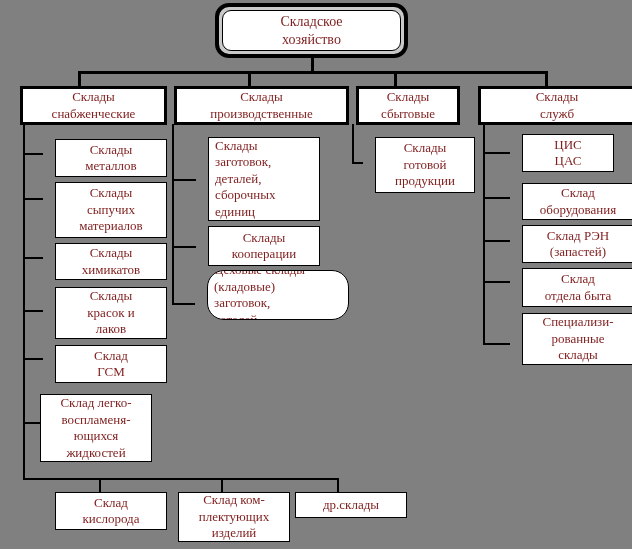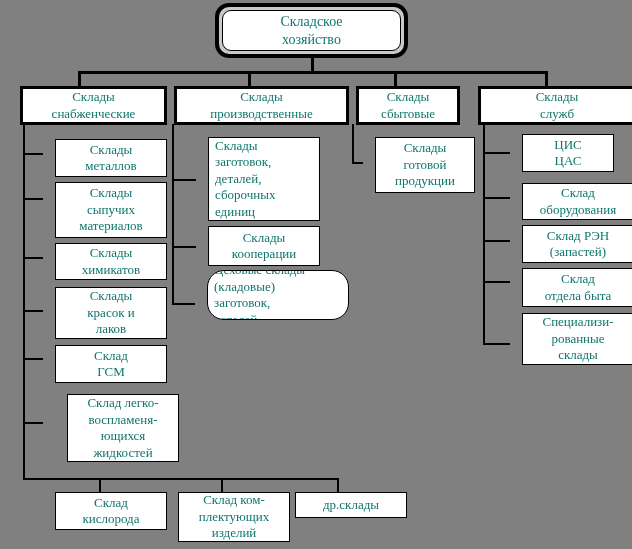--- a/index.html
+++ b/index.html
@@ -2,21 +2,21 @@
 <html><head>
 <meta charset="utf-8">
 <style>
   html,body{margin:0;padding:0;}
   #stage{
     position:relative;
     width:632px;height:549px;
     background:#808080;
     overflow:hidden;
     font-family:"Liberation Serif", serif;
-    color:#0f766e;
+    color:#7f1d1d;
   }
   .node{
     position:absolute;
     background:#ffffff;
     border:1.5px solid #000;
     box-sizing:border-box;
     display:flex;
     align-items:center;
     justify-content:center;
     text-align:center;
@@ -82,21 +82,21 @@
   <div class="node" style="left:43px;top:182px;width:112px;height:56px;">Склады
 сыпучих
 материалов</div>
   <div class="node" style="left:43px;top:243px;width:112px;height:37px;">Склады
 химикатов</div>
   <div class="node" style="left:43px;top:287px;width:112px;height:52px;">Склады
 красок и
 лаков</div>
   <div class="node" style="left:43px;top:345px;width:112px;height:38px;">Склад
 ГСМ</div>
-  <div class="node" style="left:55px;top:394px;width:112px;height:68px;">Склад легко-
+  <div class="node" style="left:28px;top:394px;width:112px;height:68px;">Склад легко-
 воспламеня-
 ющихся
 жидкостей</div>
 
   <div class="line" style="left:23px;top:478px;width:316px;height:2px;"></div>
   <div class="line" style="left:99px;top:478px;width:2px;height:15px;"></div>
   <div class="line" style="left:221px;top:478px;width:2px;height:15px;"></div>
   <div class="line" style="left:337px;top:478px;width:2px;height:15px;"></div>
 
   <div class="node" style="left:43px;top:492px;width:112px;height:38px;">Склад

